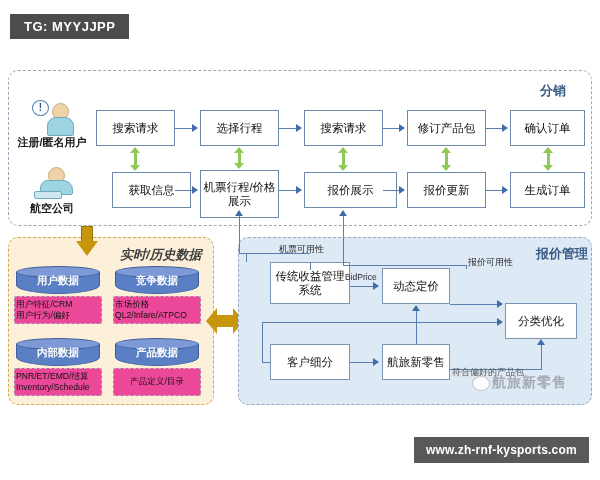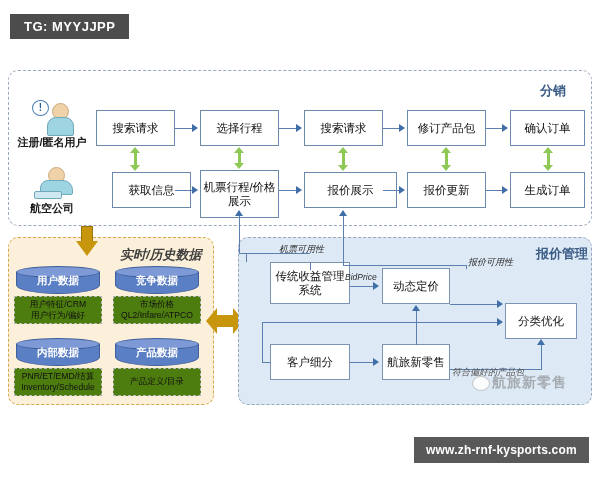--- a/index.html
+++ b/index.html
@@ -177,23 +177,22 @@
     text-align: center;
     font-size: 10.5px;
     font-weight: bold;
     color: #ffffff;
     z-index: 3;
   }
   .dbox {
     position: absolute;
     box-sizing: border-box;
     width: 88px;
-    background: #4d7c0f;
+    background: #ec4899;
     border: 1px dashed #b9b9b9;
-    text-align: center;
     font-size: 8.6px;
     line-height: 1.32;
     color: #111;
     padding: 2px 1px;
   }
 
   
   .hline {
     position: absolute;
     height: 1px;
@@ -291,21 +290,20 @@
     border-left: 11px solid #c8960c;
     border-top: 13px solid transparent;
     border-bottom: 13px solid transparent;
   }
 
   .edge-label {
     position: absolute;
     font-size: 9px;
     color: #2b2b2b;
     white-space: nowrap;
-    font-style: italic;
   }
   .edge-label.en { font-size: 8.5px; }
 
   
   .wm {
     position: absolute;
     left: 492px; top: 374px;
     font-size: 14px;
     font-weight: bold;
     color: rgba(120,120,120,0.55);

